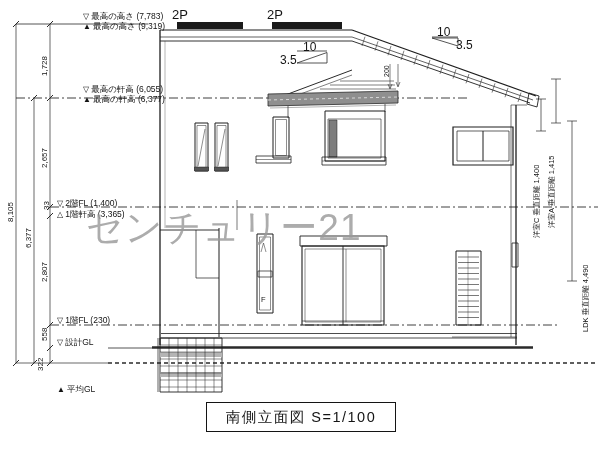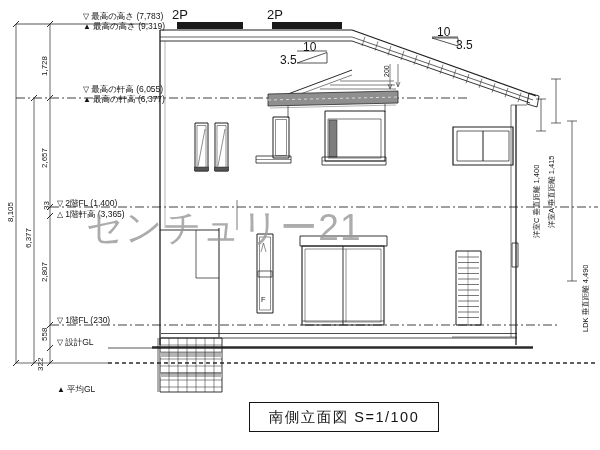--- a/index.html
+++ b/index.html
@@ -10,21 +10,21 @@
   .lvl .mk{display:inline-block;margin-right:2px;font-size:8px;}
   .rot{transform:rotate(-90deg);transform-origin:left top;font-size:8px;color:#141414;}
   .tiny{font-size:7px;}
   .slope-num{font-size:12px;color:#141414;}
   .panel-label{font-size:13px;color:#141414;}
   .fixmark{font-size:7.5px;color:#141414;}
   #watermark{left:86px;top:203px;width:442px;display:flex;justify-content:space-between;
              font-size:37px;color:#9a9a9a;opacity:.82;letter-spacing:1px;font-weight:500;align-items:flex-end;}
   #titleblock{left:206px;top:402px;width:188px;height:28px;border:1.6px solid #141414;
               display:flex;align-items:center;justify-content:center;font-size:14.5px;
-              letter-spacing:1.5px;color:#141414;margin-left:43px;}
+              letter-spacing:1.5px;color:#141414;}
   svg{position:absolute;left:0;top:0;}
   svg *{vector-effect:non-scaling-stroke;}
 </style>
 </head>
 <body>
 
 <div id="canvas">
 
   <svg width="600" height="450" viewBox="0 0 600 450">
 

